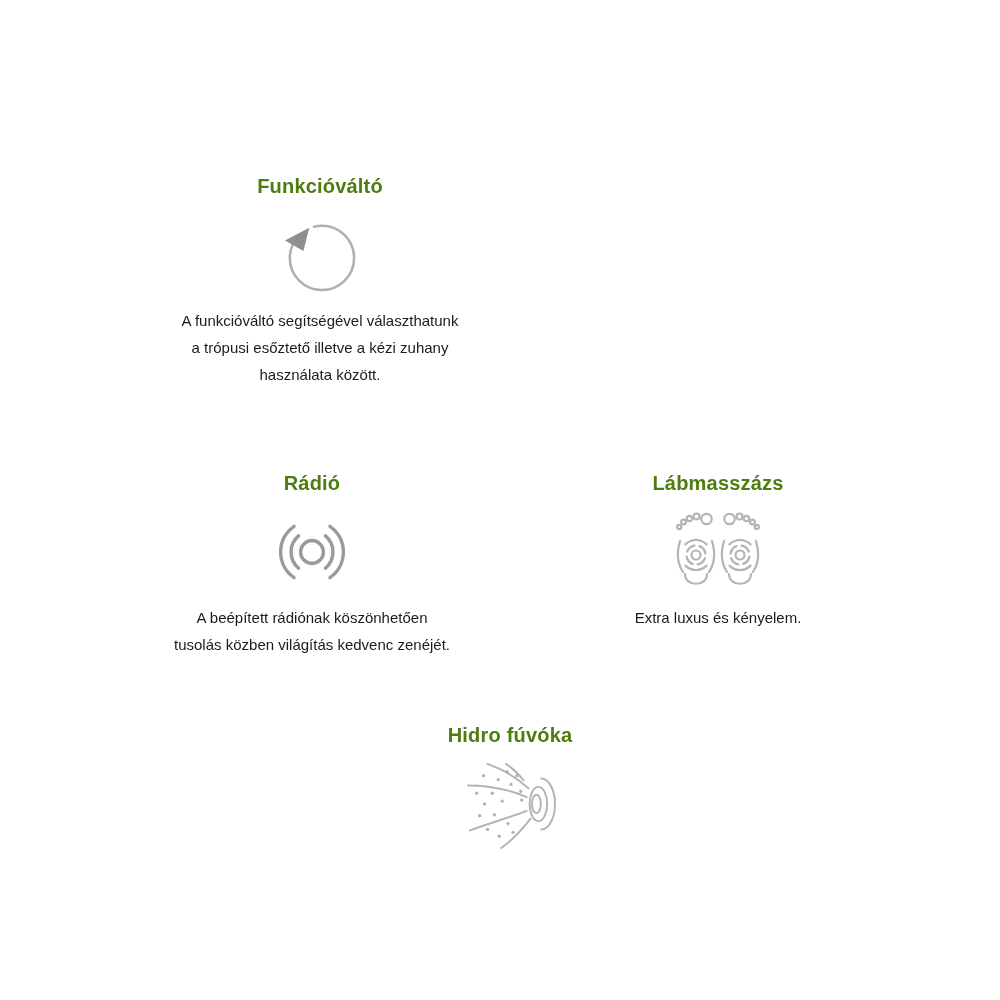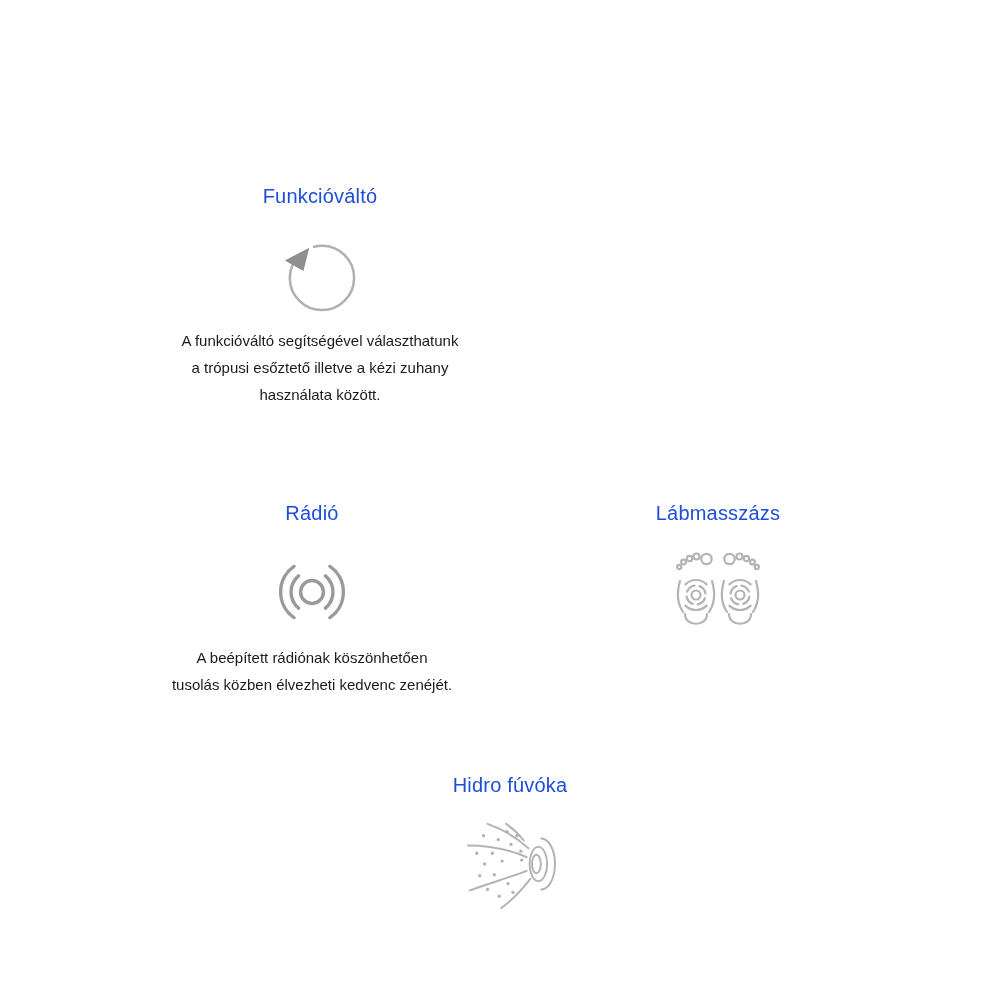--- a/index.html
+++ b/index.html
@@ -15,22 +15,22 @@
   .row-1 { margin-top: 169px; }
   .row-2 { margin-top: 78px; gap: 32px; }
   .row-3 { margin-top: 60px; margin-left: 120px; justify-content: flex-start; }
   .feature {
     width: 390px;
     display: flex; flex-direction: column; align-items: center;
     text-align: center;
   }
   .row-3 .feature { width: 780px; }
   .feature-title {
-    font-size: 20px; line-height: 22px; font-weight: normal;
-    margin: 16px; color: #1d4ed8; letter-spacing: 0.2px;
+    font-size: 20px; line-height: 22px; font-weight: bold;
+    margin: 6px; color: #4d7c0f; letter-spacing: 0.2px;
   }
   .icon-box {
     height: 104px; display: flex; align-items: center; justify-content: center;
   }
   .feature-desc {
     font-size: 15px; line-height: 27px; margin: 0;
     white-space: pre-line; color: #1b1b1b;
   }
   svg { display: block; }
 </style>
@@ -66,21 +66,21 @@
           <g fill="none" stroke="#9a9a9a" stroke-width="3.6" stroke-linecap="round">
             <circle cx="42" cy="42" r="12"></circle>
             <path d="M27.9,25.1 A22,22 0 0 0 27.9,58.9"></path>
             <path d="M23.1,15 A33,33 0 0 0 23.1,69"></path>
             <path d="M56.1,25.1 A22,22 0 0 1 56.1,58.9"></path>
             <path d="M60.9,15 A33,33 0 0 1 60.9,69"></path>
           </g>
         </svg>
       </div>
       <p class="feature-desc">A beépített rádiónak köszönhetően
-tusolás közben élvezheti kedvenc zenéjét.</p>
+tusolás közben világítás kedvenc zenéjét.</p>
     </section>
 
     <section class="feature">
       <h2 class="feature-title">Lábmasszázs</h2>
       <div class="icon-box">
         <svg width="86" height="82" viewBox="0 0 84 82">
           <g id="foot" fill="none" stroke="#b4b4b4" stroke-width="2.2" stroke-linecap="round">
             <circle cx="30.5" cy="8" r="5.2"></circle>
             <circle cx="20.5" cy="5.5" r="3"></circle>
             <circle cx="13.5" cy="7.5" r="2.7"></circle>
@@ -90,20 +90,21 @@
             <path d="M36,30 C39,40 39,52 33,61"></path>
             <circle cx="20" cy="44" r="4.5"></circle>
             <circle cx="20" cy="44" r="9.5" stroke-dasharray="9.9 5" transform="rotate(20 20 44)"></circle>
             <path d="M9.4,33.4 A15,15 0 0 1 30.6,33.4"></path>
             <path d="M9.4,54.6 A15,15 0 0 0 30.6,54.6"></path>
             <path d="M9,63 C9,76 31,76 31,63"></path>
           </g>
           <use href="#foot" transform="matrix(-1,0,0,1,84,0)"></use>
         </svg>
       </div>
+      <p class="feature-desc">Extra luxus és kényelem.</p>
     </section>
 
   </div>
 
   <div class="row row-3">
 
     <section class="feature">
       <h2 class="feature-title">Hidro fúvóka</h2>
       <div class="icon-box">
         <svg width="110" height="90" viewBox="0 0 112 92">

